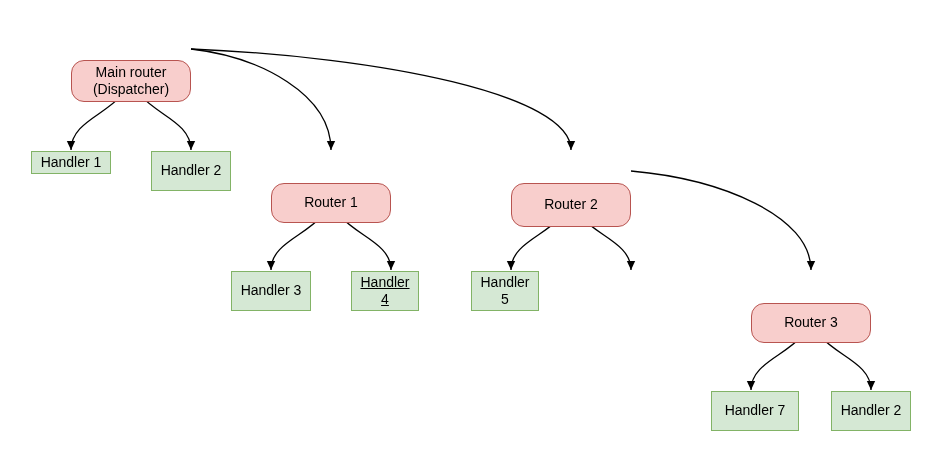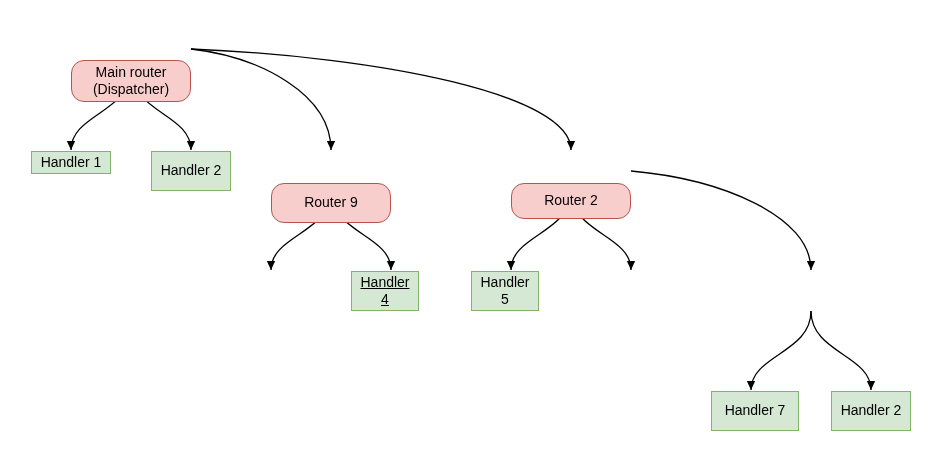--- a/index.html
+++ b/index.html
@@ -74,20 +74,22 @@
       <path d="M 571 191 C 571 233, 511 235, 511 270" class="edge" marker-end="url(#arrowhead)"></path>
       <path d="M 571 191 C 571 233, 631 235, 631 270" class="edge" marker-end="url(#arrowhead)"></path>
       <path d="M 631 171 C 721 179, 811 215.55, 811 270" class="edge" marker-end="url(#arrowhead)"></path>
       <path d="M 811 311 C 811 353, 751 355, 751 390" class="edge" marker-end="url(#arrowhead)"></path>
       <path d="M 811 311 C 811 353, 871 355, 871 390" class="edge" marker-end="url(#arrowhead)"></path>
     </svg>
 
   <div class="node router" style="left: 71px; top: 28px; width: 120px; height: 42px;">Main router (Dispatcher)</div>
   <div class="node handler" style="left: 31px; top: 151px; width: 80px; height: 23px;">Handler 1</div>
   <div class="node handler" style="left: 151px; top: 151px; width: 80px; height: 40px;">Handler 2</div>
-  <div class="node router" style="left: 271px; top: 151px; width: 120px; height: 40px;">Router 9</div>
-  <div class="node router" style="left: 511px; top: 151px; width: 120px; height: 36px;">Router 2</div>
+  <div class="node router" style="left: 271px; top: 151px; width: 120px; height: 40px;">Router 1</div>
+  <div class="node router" style="left: 511px; top: 151px; width: 120px; height: 44px;">Router 2</div>
+  <div class="node handler" style="left: 231px; top: 271px; width: 80px; height: 40px;">Handler 3</div>
   <div class="node handler" style="left: 351px; top: 271px; width: 68px; height: 40px; text-decoration: underline;">Handler 4</div>
   <div class="node handler" style="left: 471px; top: 271px; width: 68px; height: 40px;">Handler 5</div>
+  <div class="node router" style="left: 751px; top: 271px; width: 120px; height: 40px;">Router 3</div>
   <div class="node handler" style="left: 711px; top: 391px; width: 88px; height: 40px;">Handler 7</div>
   <div class="node handler" style="left: 831px; top: 391px; width: 80px; height: 40px;">Handler 2</div>
 
 </div>
 
 </body></html>

